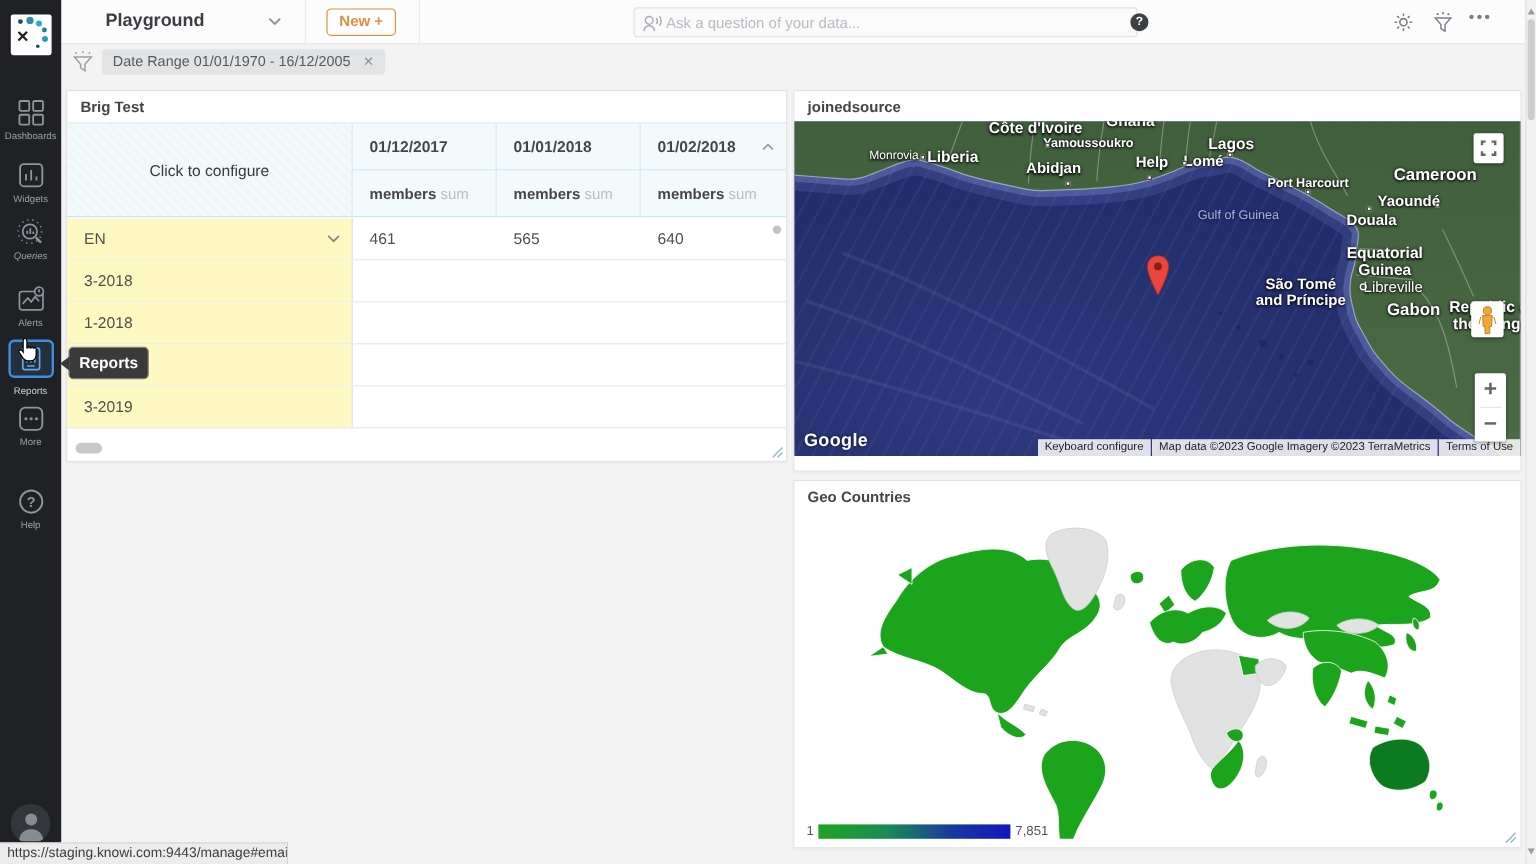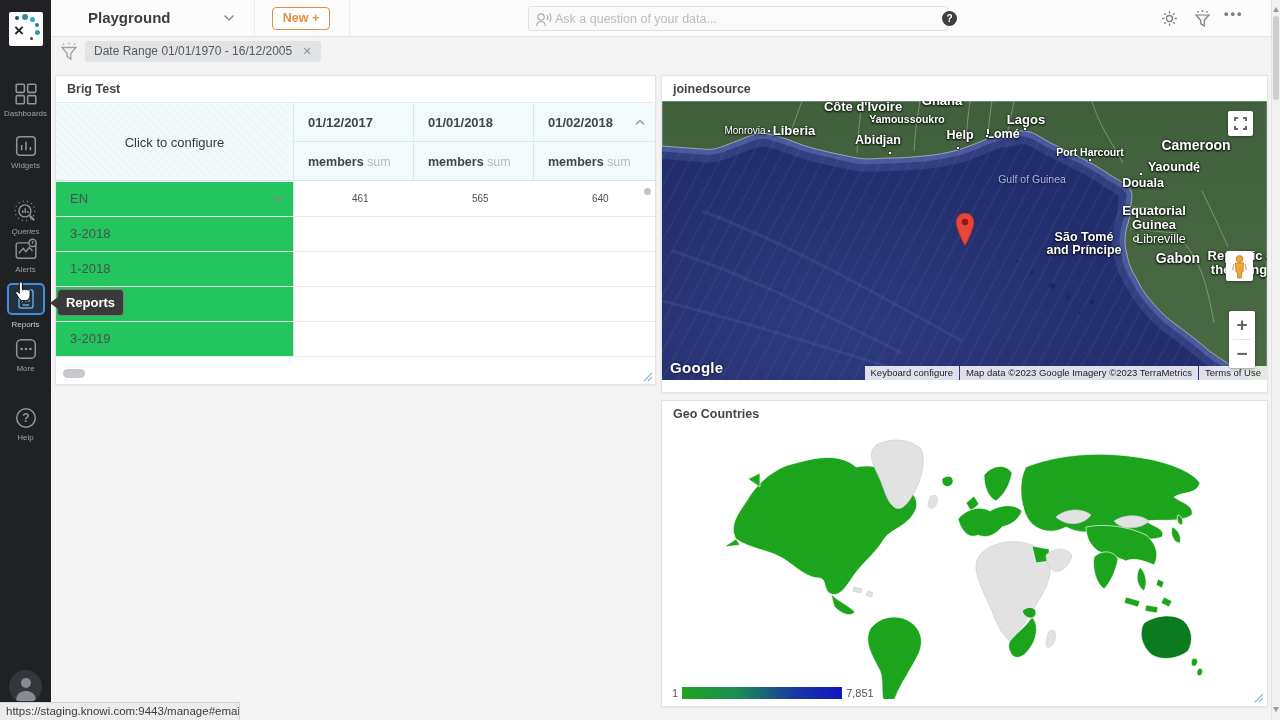--- a/index.html
+++ b/index.html
@@ -13,21 +13,21 @@
   .logo .dot { position:absolute; border-radius:50%; }
   .d1{left:6px;top:4px;width:4px;height:4px;background:#1d4e5f;}
   .d2{left:13px;top:2px;width:6px;height:6px;background:#2c8fa3;}
   .d3{left:21px;top:5px;width:5px;height:5px;background:#23b1c9;}
   .d4{left:26px;top:11px;width:4px;height:4px;background:#1d7f93;}
   .d5{left:26px;top:18px;width:5px;height:5px;background:#2c9db5;}
   .d6{left:21px;top:25px;width:3px;height:3px;background:#1d4e5f;}
   .navitem { position:absolute; left:0; width:51px; text-align:center; color:#8f959b; }
   .navitem svg { display:block; margin:0 auto; }
   .navitem .nlabel { display:block; font-size:8px; margin-top:3px; color:#9aa0a6; }
-  .nav-dash{top:82px;} .nav-widg{top:134px;} .nav-quer{top:200px;font-style:italic;} .nav-aler{top:238px;} .nav-repo{top:283px;} .nav-more{top:337px;} .nav-help{top:406px;}
+  .nav-dash{top:82px;} .nav-widg{top:134px;} .nav-quer{top:182px;font-style:italic;} .nav-aler{top:238px;} .nav-repo{top:283px;} .nav-more{top:337px;} .nav-help{top:406px;}
   .repo-sel { display:inline-block; padding:3px 6px; border:2px solid #3f8fdd; border-radius:5px; background:rgba(63,143,221,.14); }
   .nav-repo .nlabel{ color:#c9d1d9; margin-top:1px;}
   .avatar { position:absolute; left:9px; top:670px; width:33px; height:33px; border-radius:50%; background:#33373c; overflow:hidden; }
   .avatar svg{ margin:5px auto 0; display:block;}
   .hand-cursor { position:absolute; left:13px; top:281px; z-index:60; }
 
   
   #topbar { position:absolute; left:51px; top:0; width:1221px; height:37px; background:#fcfcfc; border-bottom:1px solid #e3e3e3; z-index:20; }
   .tb-divider { position:absolute; top:0; width:1px; height:36px; background:#ececec; }
   .workspace { position:absolute; left:37px; top:9px; font-size:15px; font-weight:bold; color:#3b3e42; }
@@ -56,22 +56,22 @@
   #brig { left:55px; top:75px; width:601px; height:310px; }
   .thead { position:absolute; left:0; top:26px; width:599px; height:79px; background:#f3fafc; border-top:1px solid #ddeff4; border-bottom:1px solid #c9e8f0; }
   .th-c1 { position:absolute; left:0; top:0; width:238px; height:78px; border-right:1px solid #d2ecf3; background:repeating-linear-gradient(45deg, rgba(0,60,80,.015) 0 3px, transparent 3px 6px); display:flex; align-items:center; justify-content:center; font-size:13px; color:#3a3a3a; }
   .th-date { position:absolute; top:0; height:39px; border-right:1px solid #d2ecf3; border-bottom:1px solid #d2ecf3; line-height:39px; padding-left:14px; font-size:13px; font-weight:bold; color:#464646; }
   .th-meas { position:absolute; top:40px; height:38px; border-right:1px solid #d2ecf3; line-height:38px; padding-left:14px; font-size:12.5px; }
   .th-meas b { color:#464646; } .th-meas i { font-style:normal; color:#bcbcbc; }
   .c2{left:238px;width:120px;} .c3{left:358px;width:120px;} .c4{left:478px;width:121px; border-right:none;}
   .sort-caret { position:absolute; right:10px; top:16px; }
   .tbody { position:absolute; left:0; top:106px; width:599px; }
   .trow { position:relative; height:35px; border-bottom:1px solid #e9e9e9; }
-  .td-label { position:absolute; left:0; top:0; width:238px; height:34px; background:#22c55e; border-right:1px solid #e2e2e2; line-height:34px; padding-left:14px; font-size:13px; color:#4f4f4f; }
-  .td-val { position:absolute; top:0; height:34px; line-height:34px; padding-left:14px; font-size:10px; color:#4f4f4f; width:120px;margin-left:44px; }
+  .td-label { position:absolute; left:0; top:0; width:238px; height:34px; background:#fef9c3; border-right:1px solid #e2e2e2; line-height:34px; padding-left:14px; font-size:13px; color:#4f4f4f; }
+  .td-val { position:absolute; top:0; height:34px; line-height:34px; padding-left:14px; font-size:13px; color:#4f4f4f; width:120px; }
   .v1{left:238px;} .v2{left:358px;} .v3{left:478px;}
   .row-chev { position:absolute; left:216px; top:13px; }
   .hscroll { position:absolute; left:7px; bottom:6px; width:22px; height:9px; border-radius:5px; background:#c7c7cc; }
   .vdot { position:absolute; right:4px; top:112px; width:7px; height:7px; border-radius:50%; background:#c3c3c3; }
   .resize { position:absolute; right:2px; bottom:2px; }
 
   
   #tooltip { position:absolute; left:57px; top:289px; width:67px; height:27px; background:#3a3a3a; border:1px solid #7e7e7e; border-radius:4px; color:#fff; font-size:13px; font-weight:bold; text-align:center; line-height:25px; z-index:55; }
   #tooltip:before { content:""; position:absolute; left:-8px; top:7px; border:6px solid transparent; border-right:8px solid #3a3a3a; border-left:none; }
 

